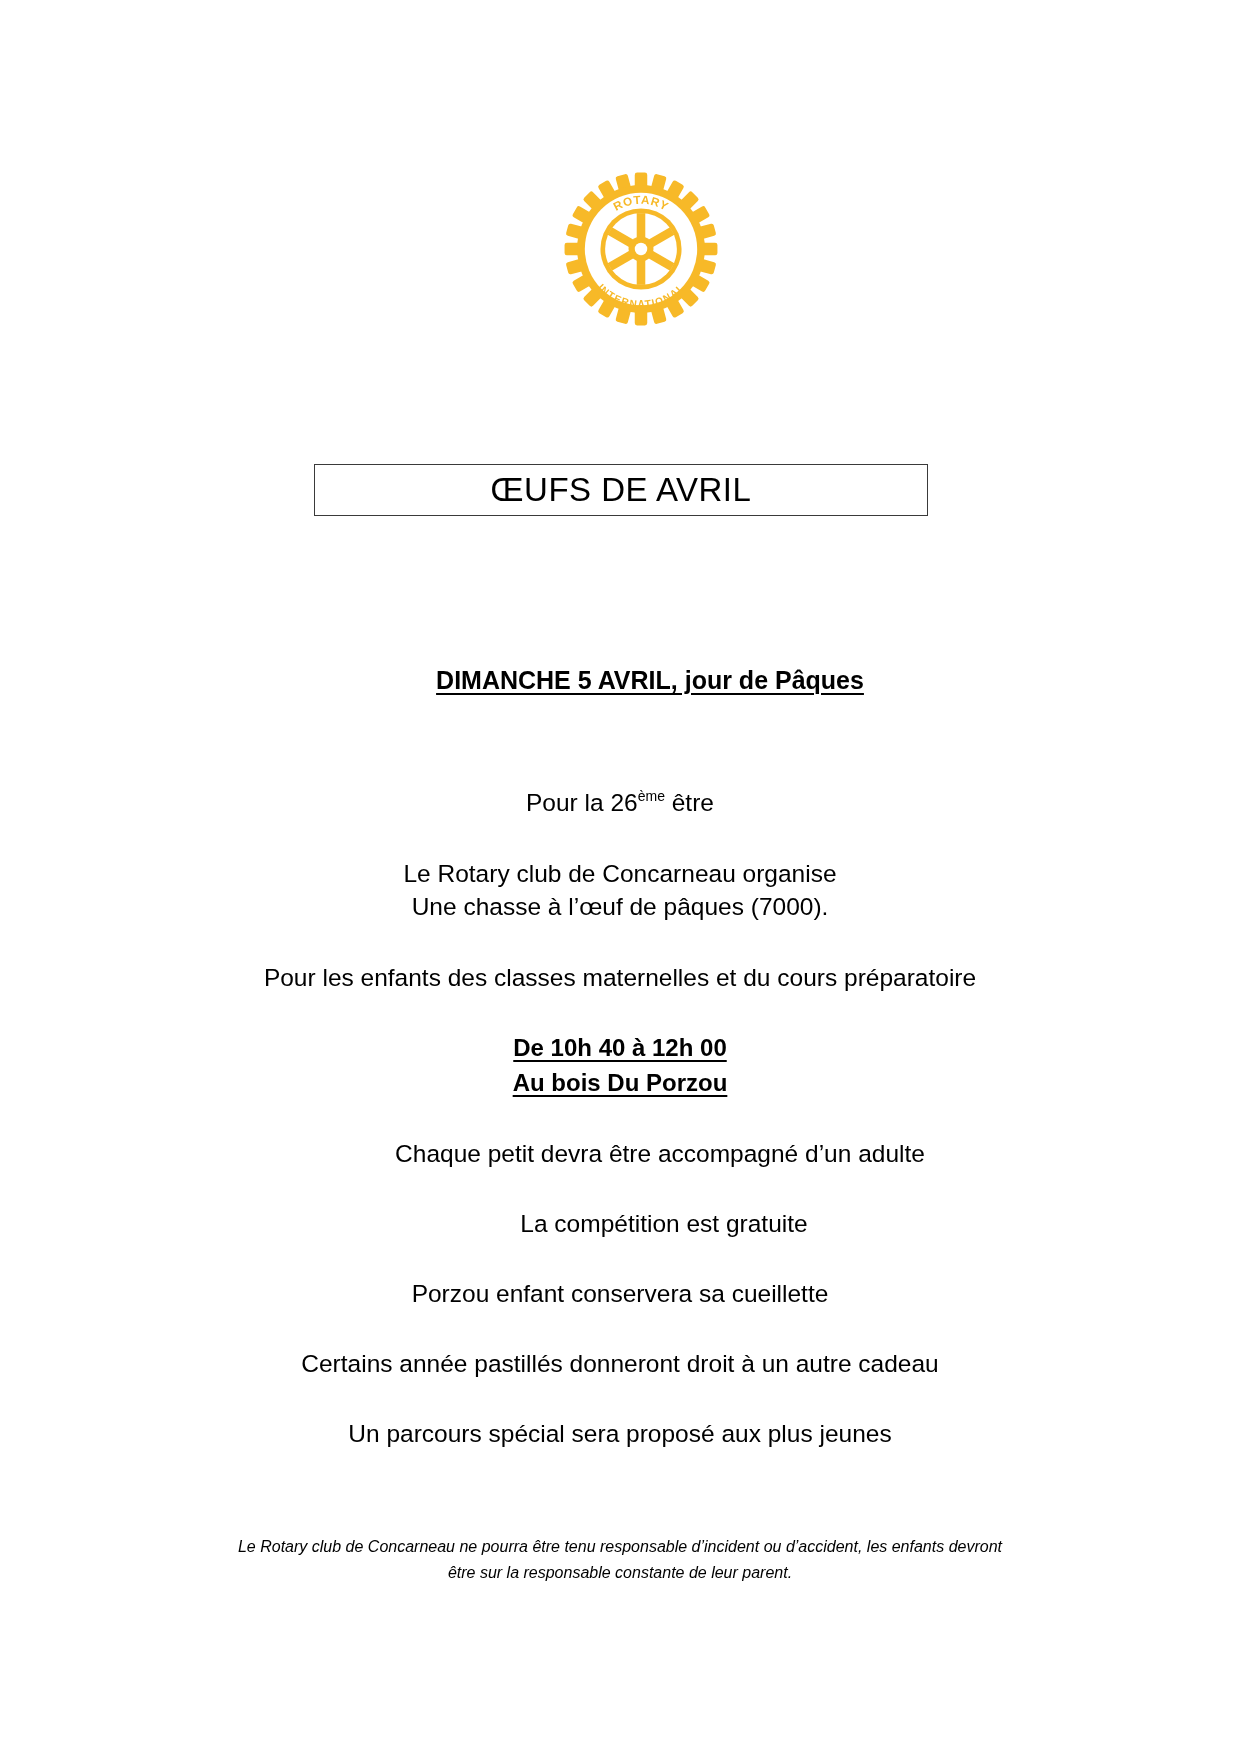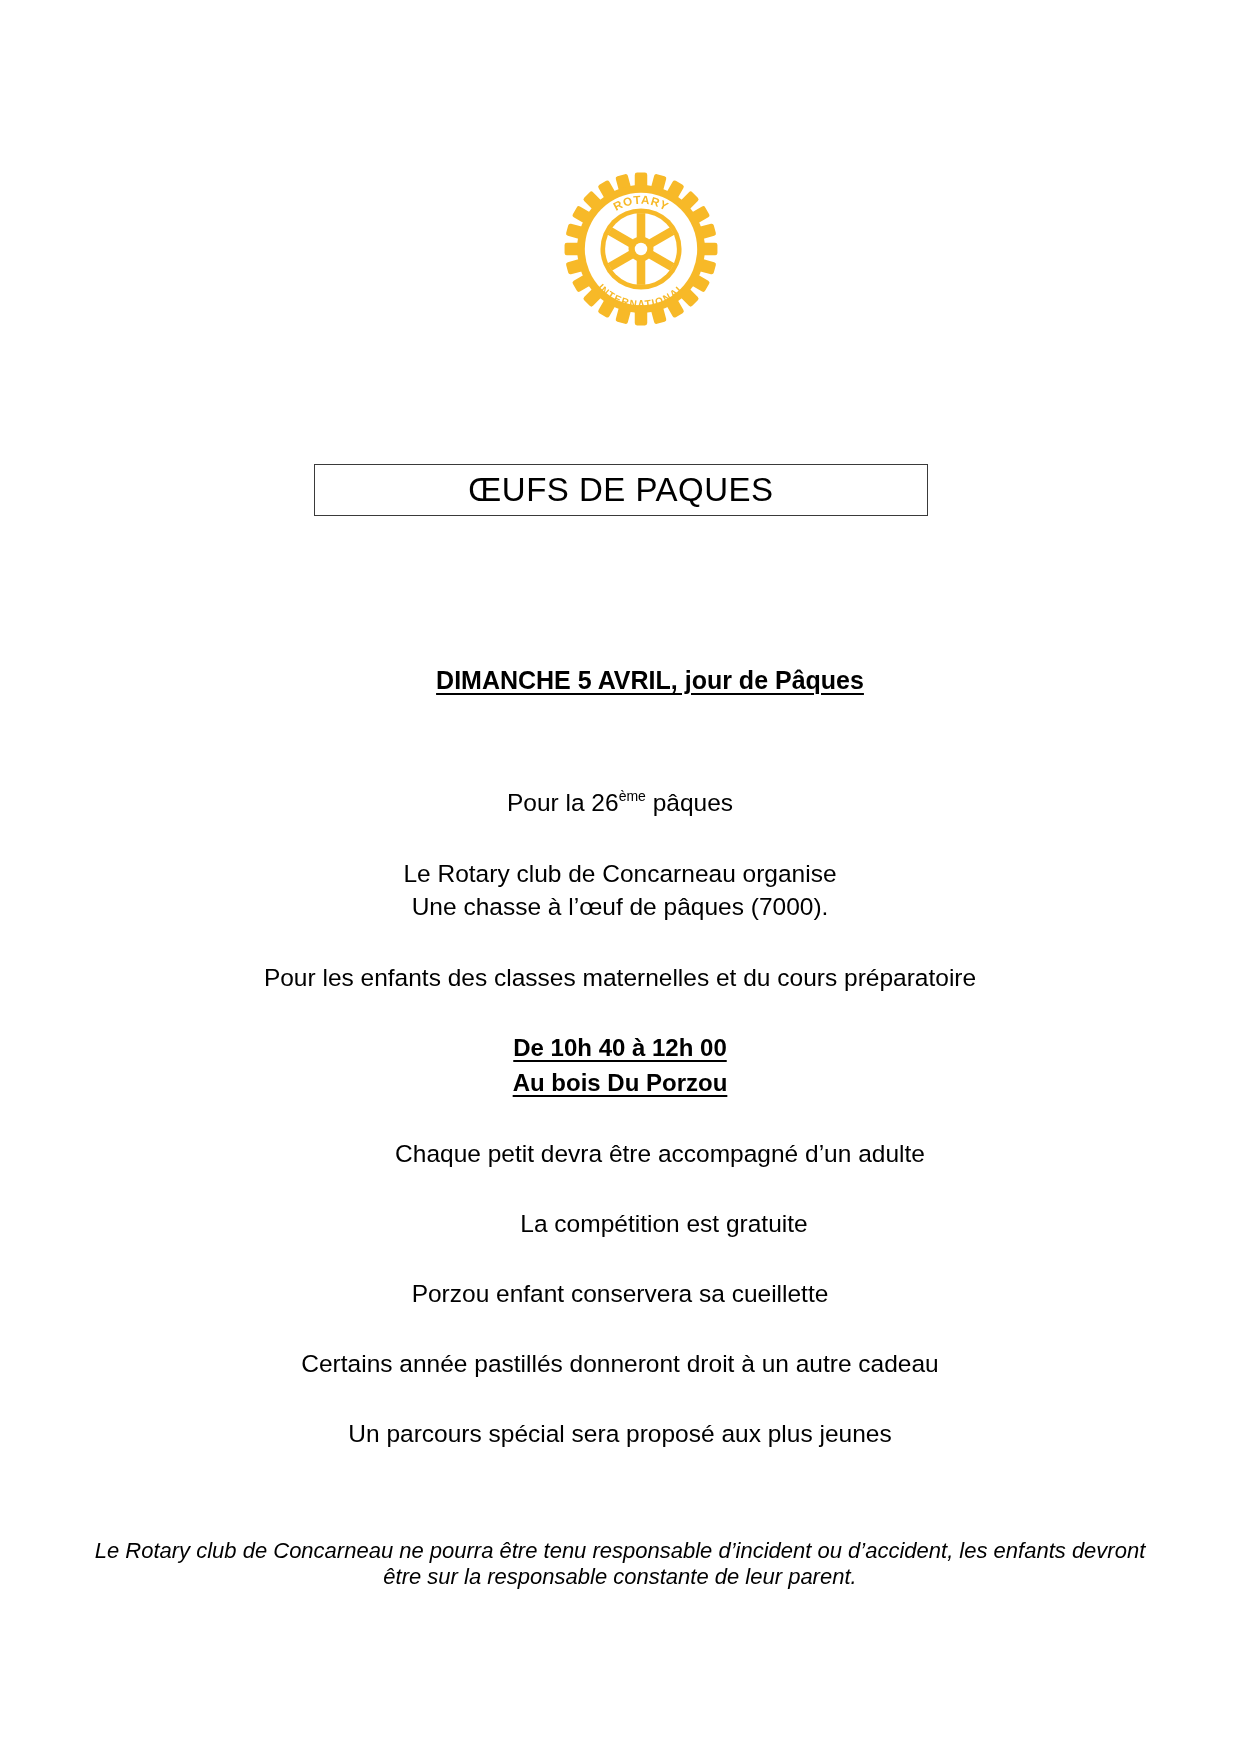--- a/index.html
+++ b/index.html
@@ -9,21 +9,21 @@
   #logo { position: absolute; left: 563px; top: 169px; width: 156px; height: 160px; }
   #title-box { position: absolute; left: 314px; top: 464px; width: 612px; height: 50px;
                border: 1.5px solid #3a3a3a; box-sizing: content-box; }
   #title-text { position: absolute; left: 0; top: 0; width: 100%; height: 100%;
                 display: flex; align-items: center; justify-content: center;
                 font-size: 33px; letter-spacing: 0.5px; }
   .bold-u { font-weight: bold; text-decoration: underline; text-decoration-thickness: 2px;
             text-underline-offset: 4px; }
   .body-line { font-size: 24.5px; }
   sup { font-size: 14px; vertical-align: 10px; line-height: 0; }
-  .disc { font-size: 22px; font-style: italic; }
+  .disc { font-size: 16px; font-style: italic; }
 </style>
 </head>
 <body>
 
 <div id="logo">
   <svg width="156" height="160" viewBox="0 0 200 200" xmlns="http://www.w3.org/2000/svg">
     <defs>
       <path id="arcTop" d="M 42 100 A 58 58 0 0 1 158 100"></path>
       <path id="arcBot" d="M 34 100 A 66 66 0 0 0 166 100"></path>
     </defs>
@@ -74,27 +74,27 @@
       <textPath href="#arcTop" startOffset="50%" text-anchor="middle">ROTARY</textPath>
     </text>
     <text font-family="Liberation Sans, sans-serif" font-weight="bold" font-size="13" fill="#F7B928" letter-spacing="0.5">
       <textPath href="#arcBot" startOffset="50%" text-anchor="middle" dominant-baseline="hanging">INTERNATIONAL</textPath>
     </text>
 
   </svg>
 </div>
 
 <div id="title-box">
-  <div id="title-text">ŒUFS DE PAQUES</div>
+  <div id="title-text">ŒUFS DE AVRIL</div>
 </div>
 
 <div class="abs bold-u" style="top:666px; font-size:25px; left:30px;">DIMANCHE 5 AVRIL, jour de Pâques</div>
 
 <div class="abs body-line" style="top:789px;">
-  <span>Pour la 26</span><sup>ème</sup><span> pâques</span>
+  <span>Pour la 26</span><sup>ème</sup><span> être</span>
 </div>
 
 <div class="abs body-line" style="top:860px;">Le Rotary club de Concarneau organise</div>
 <div class="abs body-line" style="top:893px;">Une chasse à l’œuf de pâques (7000).</div>
 
 <div class="abs body-line" style="top:964px;">Pour les enfants des classes maternelles et du cours préparatoire</div>
 
 <div class="abs body-line bold-u" style="top:1034px; font-size:24px;">De 10h 40 à 12h 00</div>
 <div class="abs body-line bold-u" style="top:1069px; font-size:24px;">Au bois Du Porzou</div>
 

